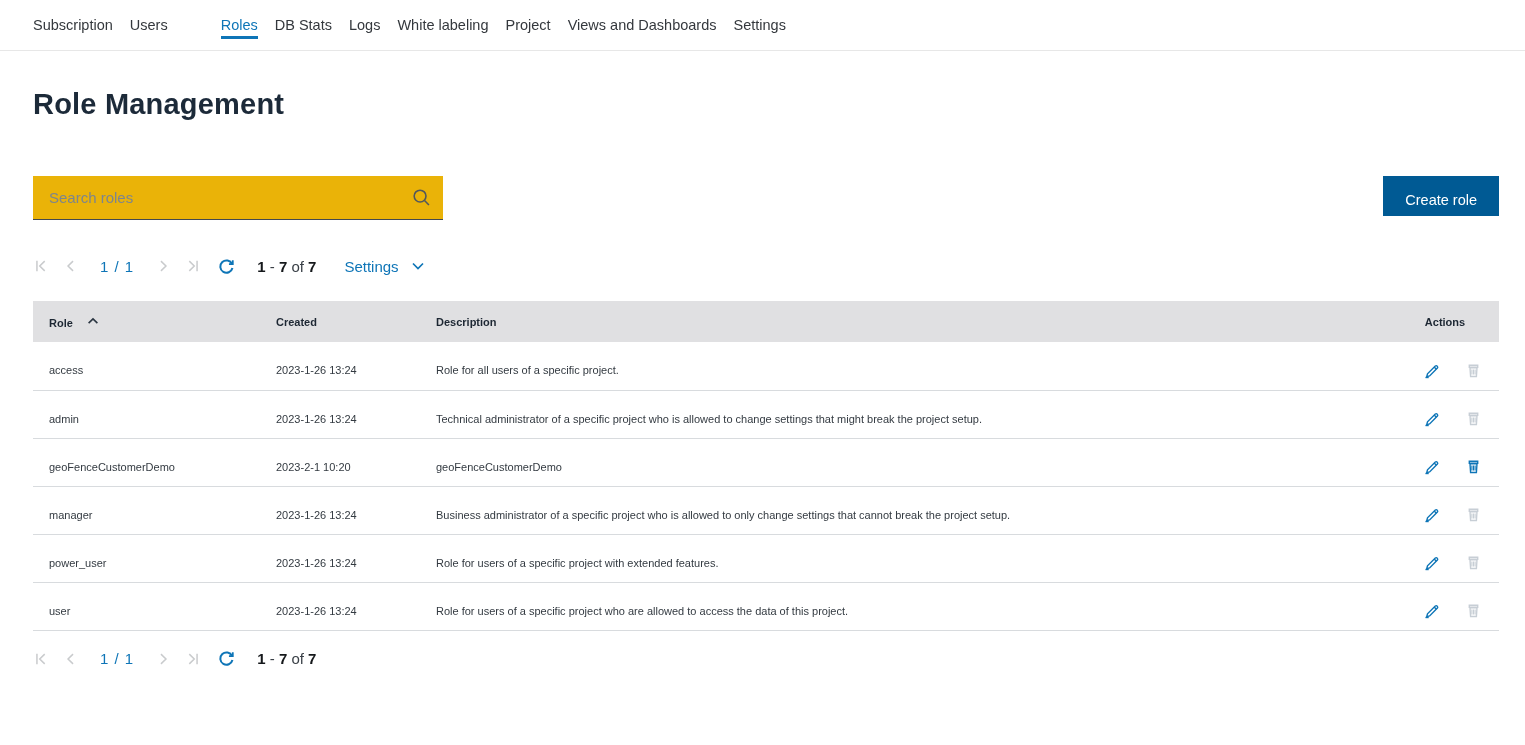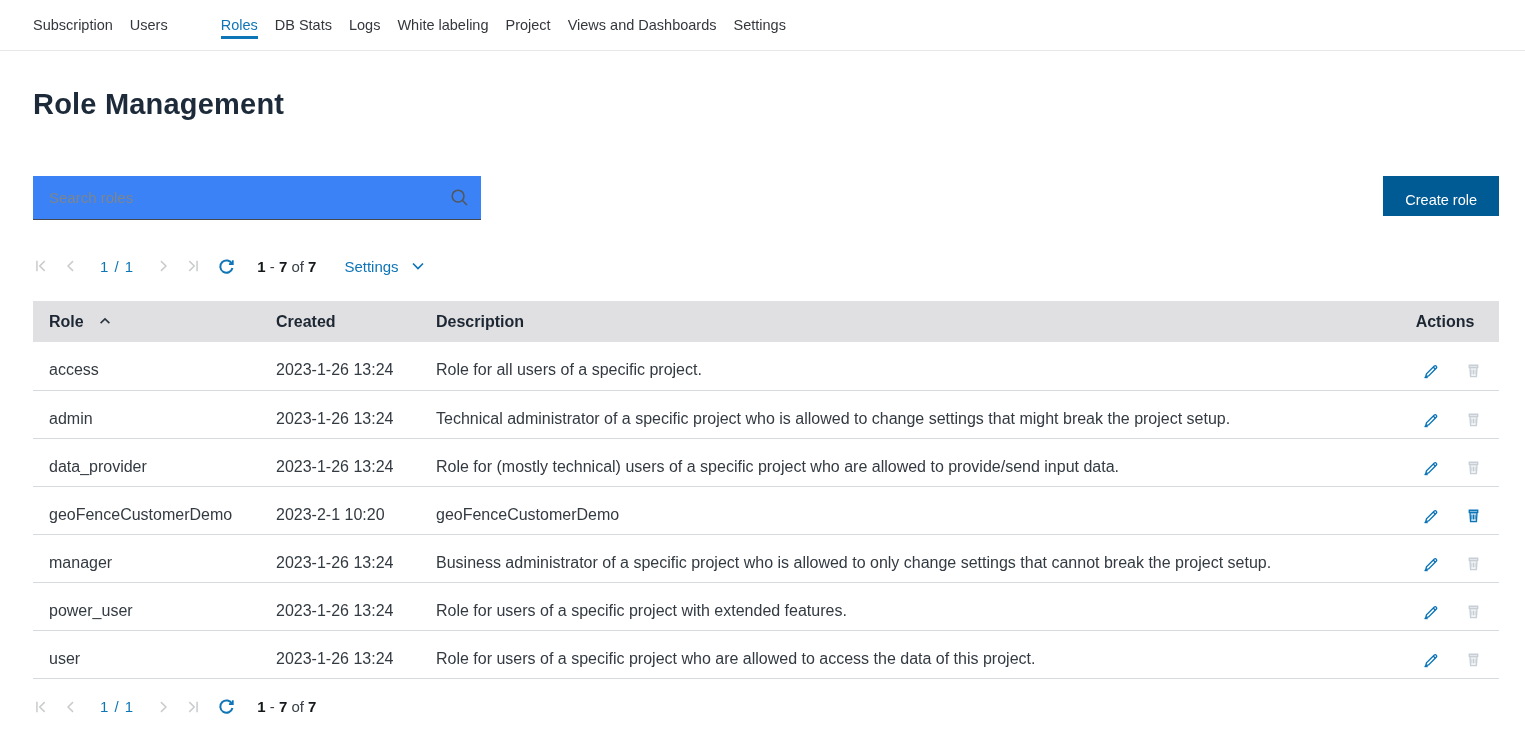--- a/index.html
+++ b/index.html
@@ -16,21 +16,21 @@
   .nav-item.active::after { content:""; position:absolute; left:0; right:0; bottom:0;
     height:3px; background:var(--accent); }
 
   
   .page-title { margin:37px 0 0 33px; font-size:29px; font-weight:bold; color:var(--dark);
     letter-spacing:.2px; }
 
   
   .toolbar { margin:55px 26px 0 33px; display:flex; justify-content:space-between;
     align-items:flex-start; }
-  .search-box { width:448px; height:44px; background:#3b82f6; border-bottom:1px solid #43494f;
+  .search-box { width:410px; height:44px; background:#eab308; border-bottom:1px solid #43494f;
     position:relative; display:flex; align-items:center;justify-content:center; }
   .search-box input { flex:1; height:100%; background:transparent; border:none; outline:none;
     padding:0 46px 0 16px; font-size:15px; color:#333; font-family:inherit; }
   .search-box input::placeholder { color:#7d858d; }
   .search-icon { position:absolute; right:13px; top:11px; color:#51575d; line-height:0; }
   .create-btn { height:40px; padding:16px 22px; background:var(--btn); color:#fff; border:none;
     font-size:14.5px; font-family:inherit; cursor:pointer; }
 
   
   .pager { margin:0 33px; display:flex; align-items:center; gap:15px; font-size:15px;
@@ -40,21 +40,21 @@
   .pg-btn { color:#c9cbcd; line-height:0; cursor:pointer; }
   .pg-page { color:var(--accent); margin:10px 7px; letter-spacing:1px; }
   .pg-refresh { color:var(--accent); line-height:0; cursor:pointer; margin-left:2px; }
   .pg-range { color:#3a4047; margin-left:7px; }
   .pg-range b { color:#15181b; font-weight:bold; }
   .pg-settings { color:var(--accent); display:flex; align-items:center; gap:11px;
     margin-left:13px; cursor:pointer; }
 
   
   .roles-table { width:1466px; margin:21px 33px 0; border-collapse:collapse;
-    table-layout:fixed; font-size:16px; }
+    table-layout:fixed; font-size:11px; }
   .roles-table col.c-role { width:227px; } .roles-table col.c-created { width:160px; }
   .roles-table col.c-actions { width:118px; }
   .roles-table th { background:#e0e0e2; height:41px; text-align:left; font-weight:bold;
     color:#1d2733; padding:0 0 0 16px; }
   .roles-table th.actions-col { text-align:center; padding-right:6px; }
   .roles-table td { height:48px; border-bottom:1px solid #d8dbde; padding:9px 8px 0 16px;
     color:var(--txt); overflow:hidden; white-space:nowrap; text-overflow:ellipsis; }
   .roles-table td.actions-cell { text-align:right; padding-right:17px; white-space:nowrap; }
   .th-sort { display:inline-block; margin-left:10px; color:#2b3642; vertical-align:-1px; line-height:0; }
   .icon-btn { display:inline-block; line-height:0; cursor:pointer; vertical-align:middle; }
@@ -220,35 +220,20 @@
           <svg width="17" height="17" viewBox="0 0 17 17">
               <use href="#i-pencil"></use>
             </svg></span>
         <span class="icon-btn trash">
           <svg width="17" height="17" viewBox="0 0 17 17">
               <use href="#i-trash"></use>
             </svg></span>
       </td>
     </tr>
     <tr>
-      <td>data_provider</td>
-      <td>2023-1-26 13:24</td>
-      <td>Role for (mostly technical) users of a specific project who are allowed to provide/send input data.</td>
-      <td class="actions-cell">
-        <span class="icon-btn edit">
-          <svg width="17" height="17" viewBox="0 0 17 17">
-              <use href="#i-pencil"></use>
-            </svg></span>
-        <span class="icon-btn trash">
-          <svg width="17" height="17" viewBox="0 0 17 17">
-              <use href="#i-trash"></use>
-            </svg></span>
-      </td>
-    </tr>
-    <tr>
       <td>geoFenceCustomerDemo</td>
       <td>2023-2-1 10:20</td>
       <td>geoFenceCustomerDemo</td>
       <td class="actions-cell">
         <span class="icon-btn edit">
           <svg width="17" height="17" viewBox="0 0 17 17">
               <use href="#i-pencil"></use>
             </svg></span>
         <span class="icon-btn trash enabled">
           <svg width="17" height="17" viewBox="0 0 17 17">

